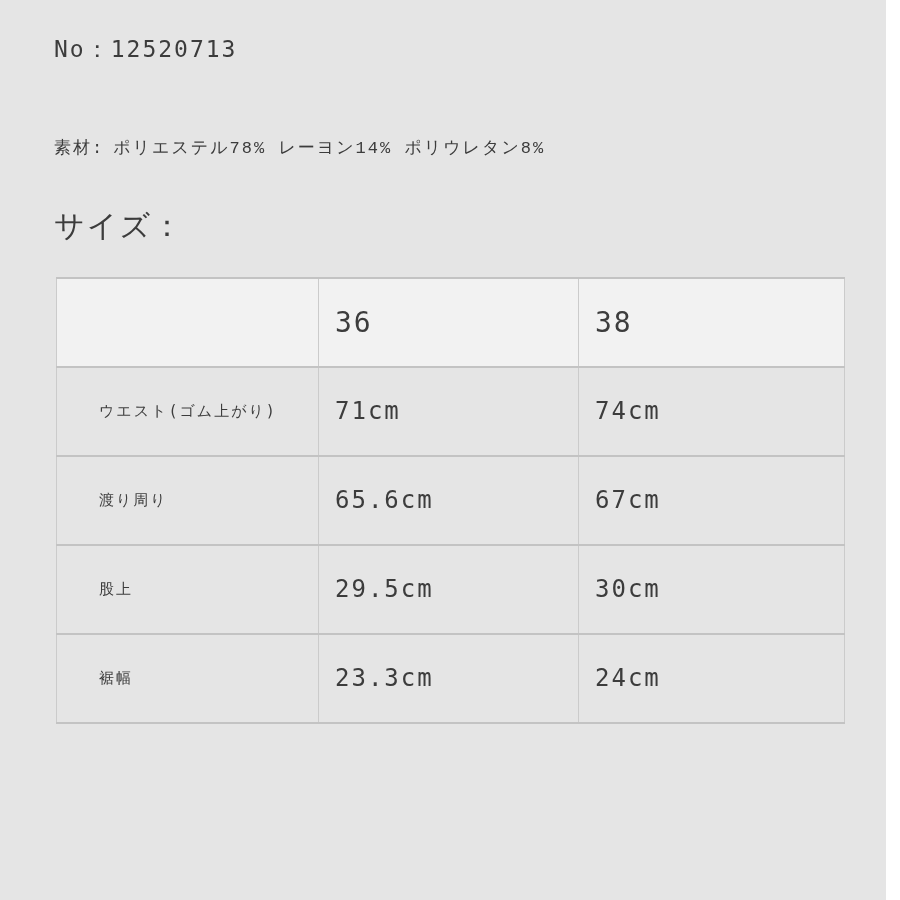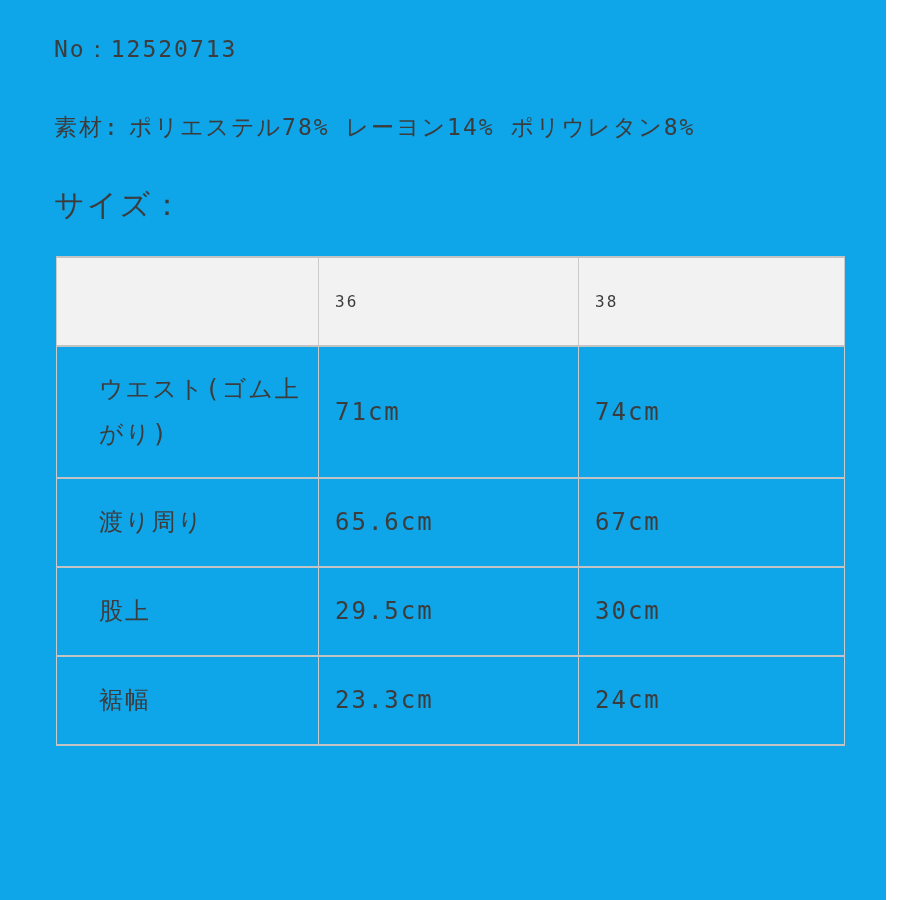--- a/index.html
+++ b/index.html
@@ -11,37 +11,38 @@
     width: 900px;
     height: 900px;
     overflow: hidden;
     font-family: "DejaVu Sans Mono", "DejaVu Sans", "Liberation Sans", sans-serif;
     color: #3c3c3c;
   }
   .page {
     position: relative;
     width: 886px;
     height: 900px;
-    background: #0ea5e9;
+    background: #e5e5e5;
   }
   .text-block {
     margin-left: 54px;
     margin-right: 56px;
     letter-spacing: 2px;
   }
   .no-line {
     padding-top: 36px;
     font-size: 23px;
     line-height: 27px;
   }
   .material-line {
-    margin-top: 51px;
-    font-size: 23px;
+    margin-top: 72px;
+    font-size: 17px;
     line-height: 27px;
     white-space: nowrap;
+    font-family: Liberation Mono, monospace;
   }
   .material-value {
     margin-left: 9px;
   }
   .size-line {
     margin-top: 50px;
     font-size: 30px;
     line-height: 27px;
   }
   table.size-table {
@@ -63,24 +64,24 @@
     text-align: left;
     font-weight: 400;
     padding: 20px 16px;
     letter-spacing: 2px;
     line-height: 45px;
     box-sizing: border-box;
   }
   .size-table thead th {
     background: #f2f2f2;
     height: 89px;
-    font-size: 16px;
+    font-size: 28px;
   }
   .size-table tbody th.row-label {
-    font-size: 24px;
+    font-size: 15px;
     height: 89px;
     padding-left: 42px;
   }
   .size-table tbody td.value-cell {
     font-size: 24px;
     height: 89px;
   }
 </style>
 </head>
 <body>

